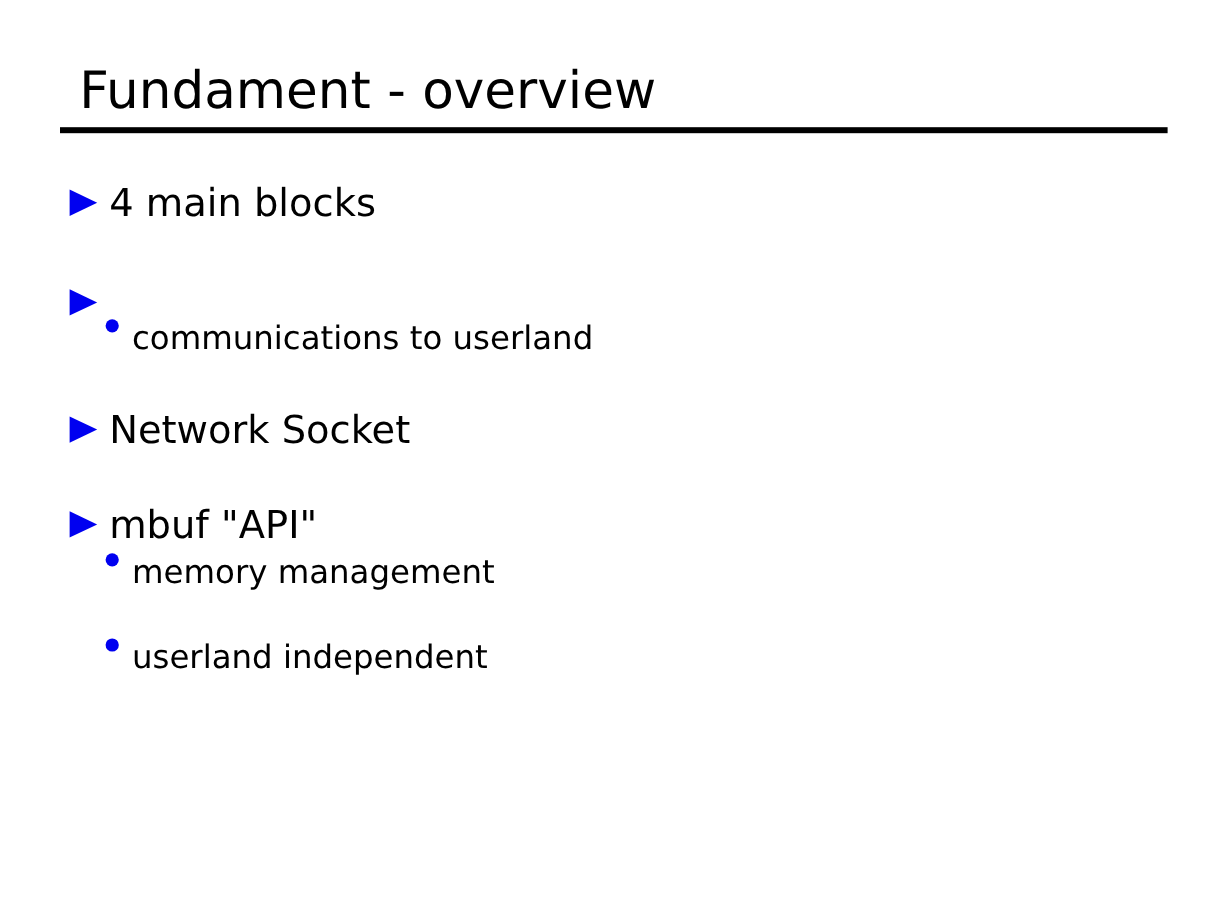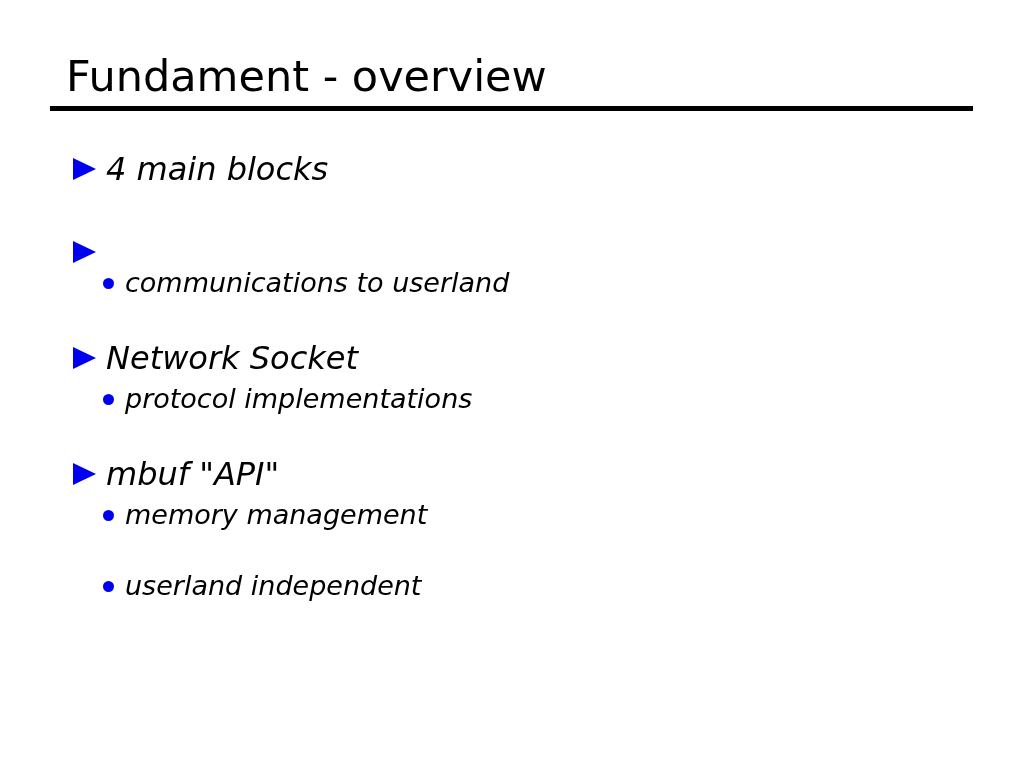--- a/index.html
+++ b/index.html
@@ -32,24 +32,23 @@
   .title-underline {
     position: absolute;
     left: 50px;
     top: 106px;
     width: 923px;
     height: 5px;
     background: #000000;
   }
   .content {
     position: absolute;
-    left: 73px;
+    left: 58px;
     top: 148px;
     right: 30px;
-    font-style: italic;
   }
   .group {
     margin-bottom: 37px;
   }
   .group.first {
     margin-bottom: 51px;
   }
   .main-row {
     display: flex;
     align-items: center;
@@ -61,21 +60,21 @@
     width: 0;
     height: 0;
     border-left: 23px solid var(--bullet-color, #0000f0);
     border-top: 11px solid transparent;
     border-bottom: 11px solid transparent;
     margin-right: 10px;
     flex: 0 0 auto;
   }
   .sub-row {
     display: flex;
-    align-items: center;
+    align-items: flex-start;
     margin-top: 3px;
     margin-left: 30px;
     font-size: 27px;
     line-height: 34px;
     white-space: nowrap;
   }
   .dot {
     width: 11px;
     height: 11px;
     border-radius: 50%;
@@ -110,24 +109,20 @@
         <span class="dot"></span>
         <span>communications to userland</span>
       </div>
     </div>
 
     <div class="group">
       <div class="main-row">
         <span class="tri"></span>
         <span>Network Socket</span>
       </div>
-      <div class="sub-row">
-        <span class="dot"></span>
-        <span>protocol implementations</span>
-      </div>
     </div>
 
     <div class="group">
       <div class="main-row">
         <span class="tri"></span>
         <span>mbuf "API"</span>
       </div>
       <div class="sub-row">
         <span class="dot"></span>
         <span>memory management</span>

